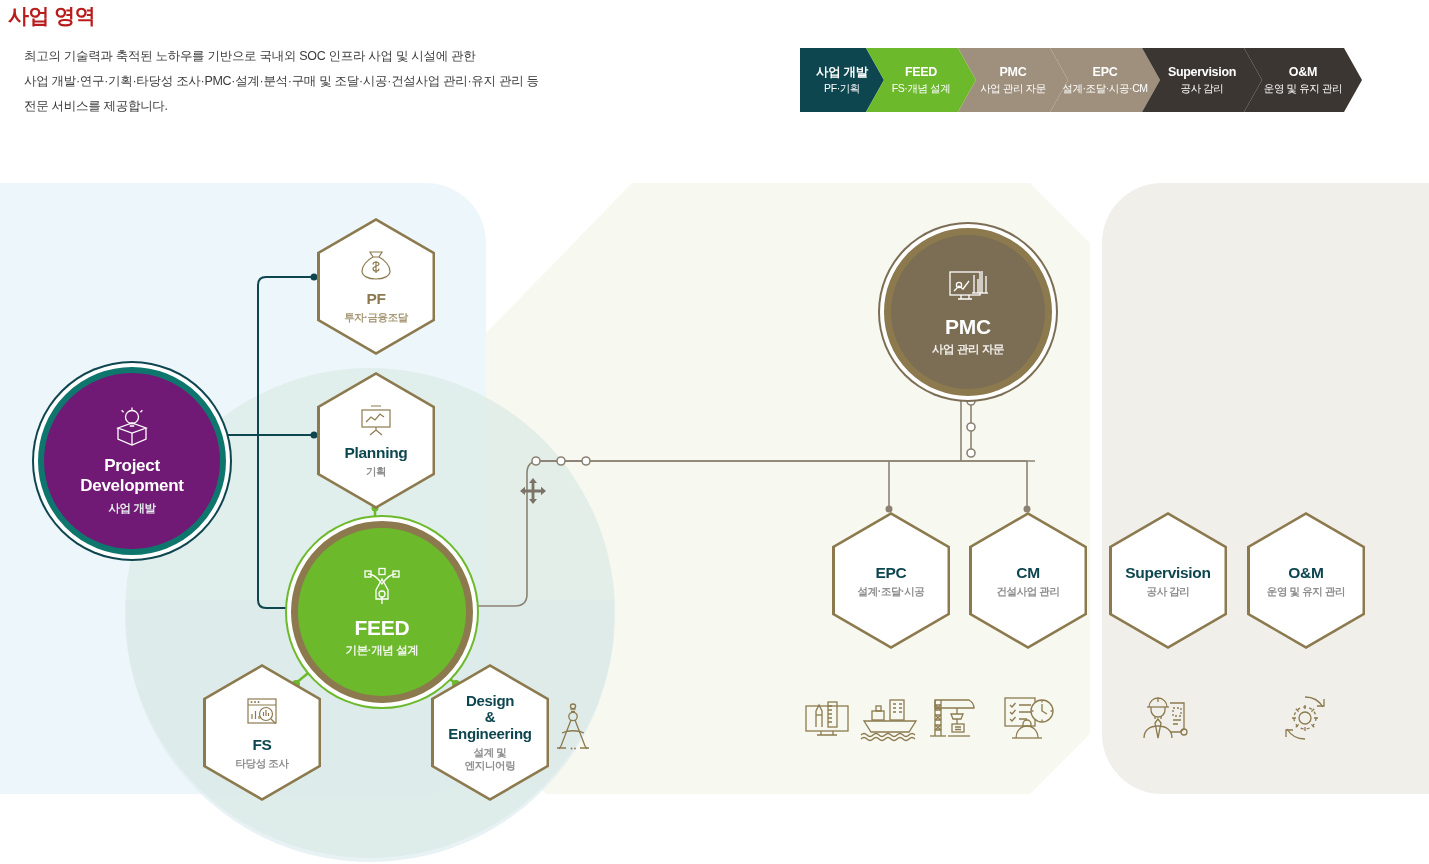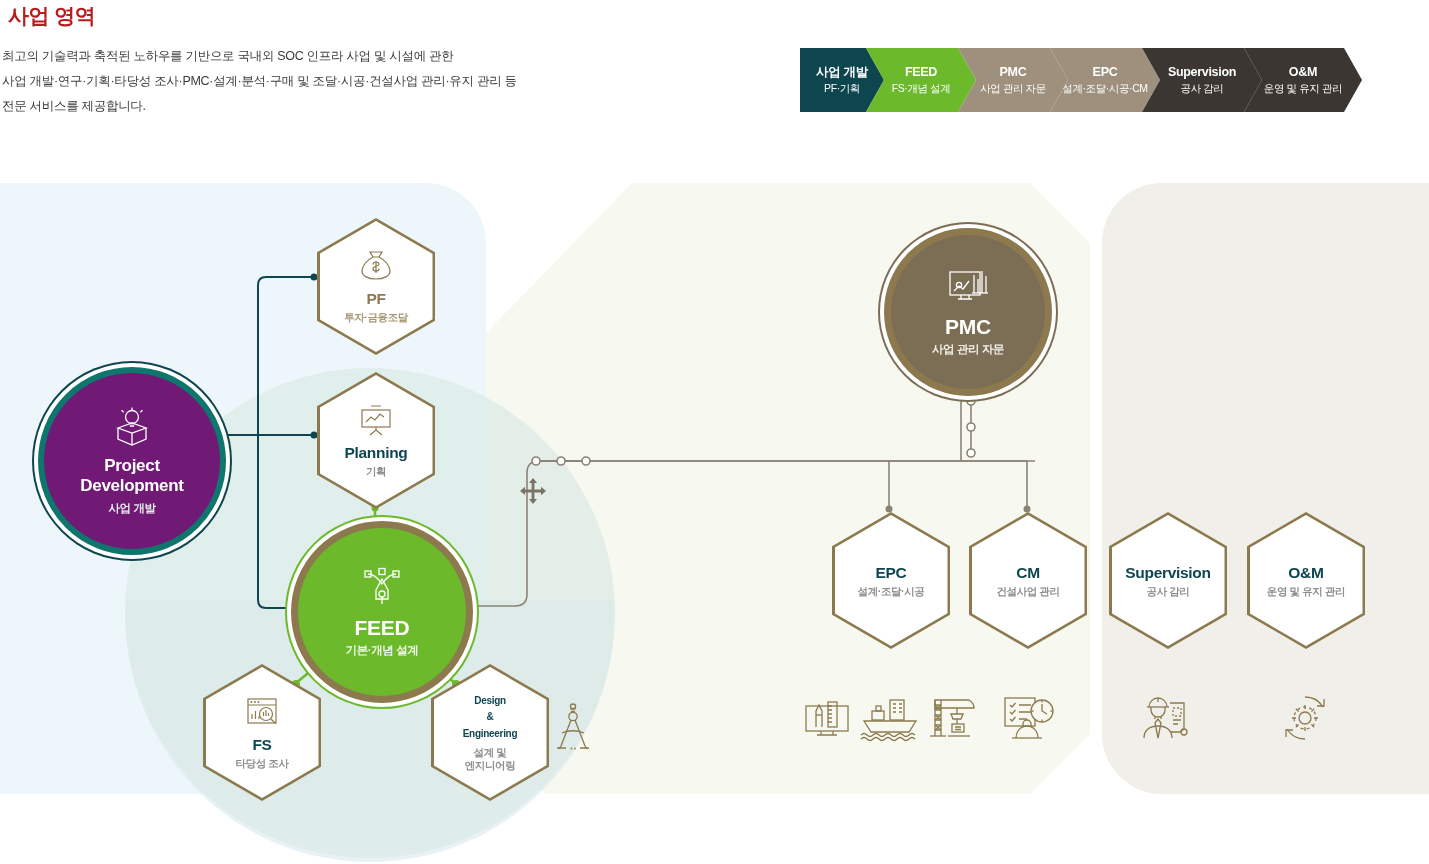--- a/index.html
+++ b/index.html
@@ -10,21 +10,21 @@
     overflow:hidden;position:relative;
   }
   .page{position:absolute;inset:0;}
 
   
   .hdr-title{
     position:absolute;left:8px;top:2px;
     font-size:21px;font-weight:bold;color:#b91c1c;letter-spacing:-0.5px;
   }
   .hdr-desc{
-    position:absolute;left:2px;top:44px;
+    position:absolute;left:24px;top:44px;
     font-size:12.5px;line-height:25px;color:#3a3a3a;letter-spacing:-0.3px;
     white-space:pre-line;
   }
 
   
   .chev-strip{position:absolute;left:800px;top:48px;height:64px;display:flex;}
   .chev{
     position:relative;height:64px;width:110px;
     display:flex;flex-direction:column;align-items:center;justify-content:center;
     color:#fff;margin-right:-18px;
@@ -107,21 +107,21 @@
   .hex-inner{
     width:113px;height:131px;background:#ffffff;
     clip-path:polygon(50% 0,100% 25%,100% 75%,50% 100%,0 75%,0 25%);
     display:flex;flex-direction:column;align-items:center;justify-content:center;text-align:center;
   }
   .hex-inner .n-en{font-size:15.5px;line-height:17px;color:#0e4650;}
   .hex-inner .n-ko{font-size:10.5px;line-height:13px;color:#8f8f8f;margin-top:4px;}
   .hex-inner .ico{margin-bottom:3px;}
   .hex-pf .n-en{color:#8c7a4e;}
   .hex-pf .n-ko{color:#a89a78;}
-  .hex-de .n-en{font-size:10px;line-height:16.5px;}
+  .hex-de .n-en{font-size:15px;line-height:16.5px;}
 
   
   .p-pf{left:317px;top:218px;}
   .p-planning{left:317px;top:372px;}
   .p-fs{left:203px;top:664px;}
   .p-de{left:431px;top:664px;}
   .p-epc{left:832px;top:512px;}
   .p-cm{left:969px;top:512px;}
   .p-sup{left:1109px;top:512px;}
   .p-om{left:1247px;top:512px;}

